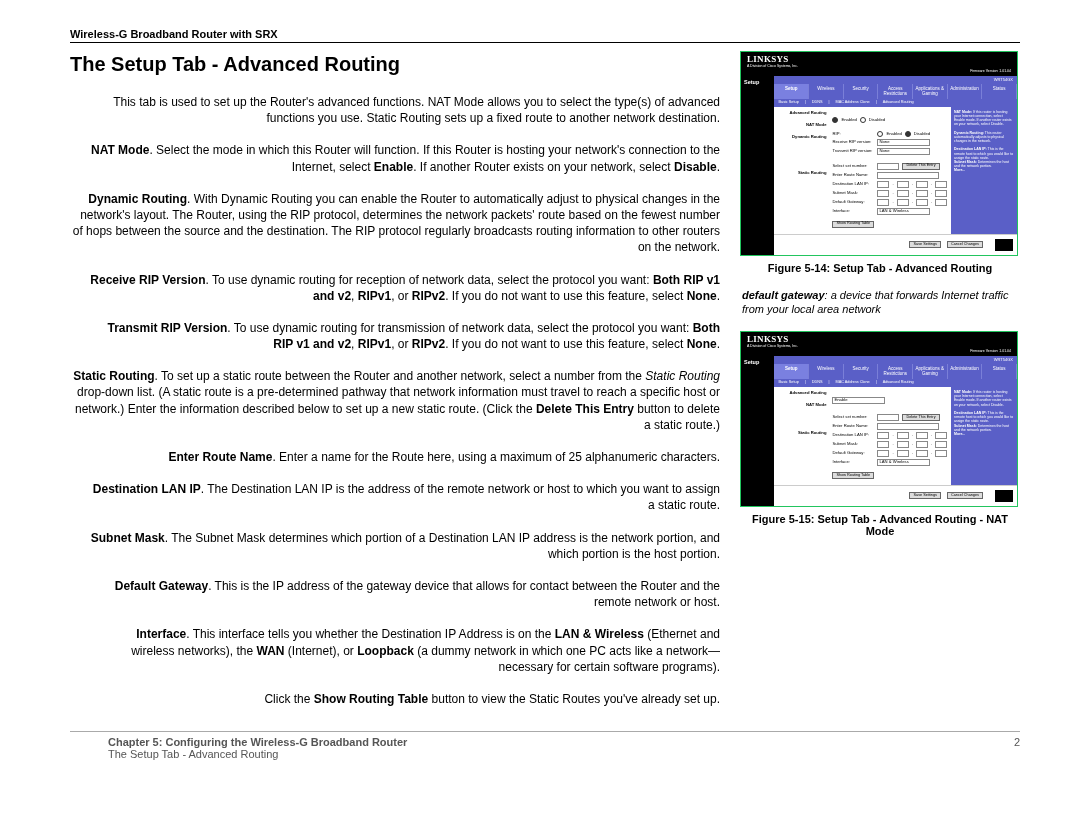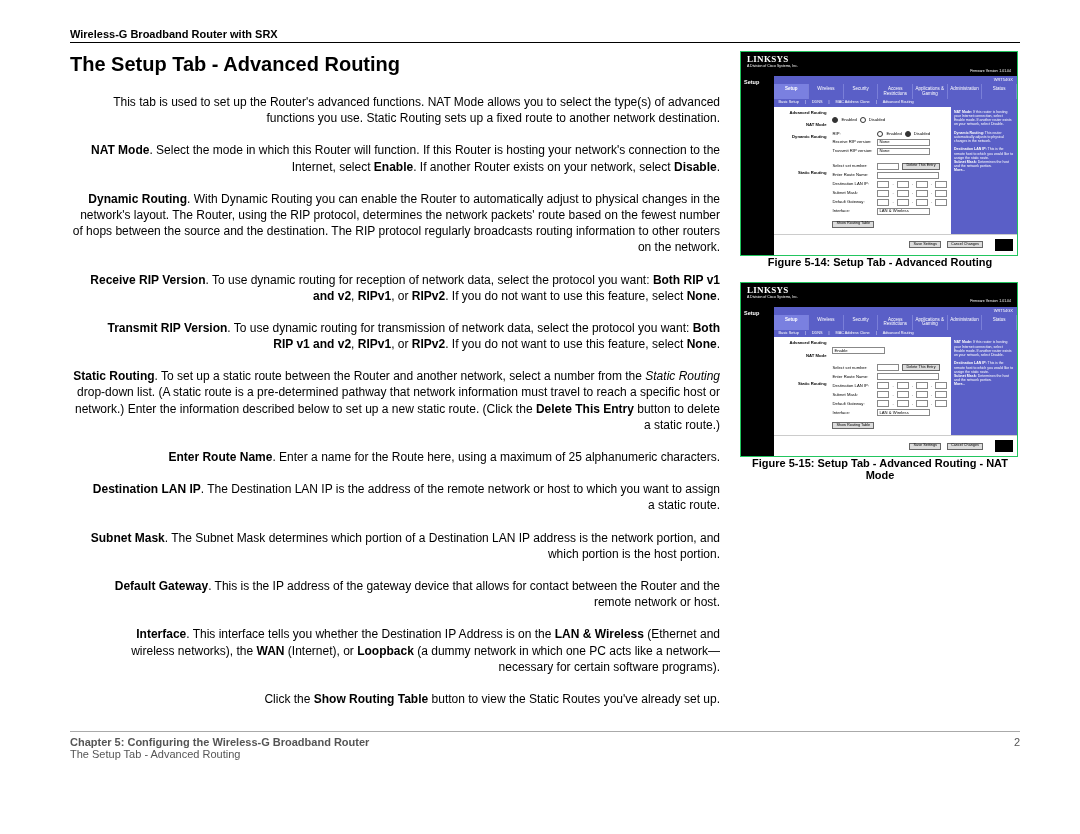--- a/index.html
+++ b/index.html
@@ -46,20 +46,21 @@
     margin: 16px 0 10px 0;
     text-align: right;
   }
   .indent1 {
     margin-left: 20px;
   }
   .caption {
     font-size: 11px;
     font-weight: bold;
     text-align: center;
+    margin-top: 6px;
     margin-bottom: 14px;
   }
   .glossary {
     font-size: 11px;
     font-style: normal;
     text-align: left;
     line-height: 1.35;
     margin-bottom: 14px;
     padding: 0 2px;
   }
@@ -69,21 +70,21 @@
   }
   .footer {
     display: flex;
     justify-content: space-between;
     font-size: 11px;
     color: #555;
     border-top: 1px solid #aaa;
     padding-top: 4px;
     margin-top: 14px;
   }
-  .footer .left { font-weight: bold; }
+  .footer .left { font-weight: bold; margin-left: 38px; }
   .footer .right { font-weight: normal; }
 
   
   .router-shot {
     width: 276px;
     border: 1px solid #22c55e;
     background: #fff;
     font-size: 4.8px;
     line-height: 1;
   }
@@ -354,20 +355,23 @@
             <div class="router-footer">
               <span class="mini-btn">Save Settings</span>
               <span class="mini-btn">Cancel Changes</span>
               <span class="cisco"></span>
             </div>
           </div>
         </div>
       </div>
       <div class="caption">Figure 5-14: Setup Tab - Advanced Routing</div>
 
+      <div class="glossary">
+        <span class="term">default gateway</span><i>: a device that forwards Internet traffic from your local area network</i>
+      </div>
 
       <div class="router-shot">
         <div class="router-top">
           <div>
             <span class="linksys-logo">LINKSYS</span>
             <span class="linksys-sub">A Division of Cisco Systems, Inc.</span>
           </div>
           <span style="font-size:3.5px;align-self:flex-end;">Firmware Version: 1.01.04</span>
         </div>
         <div class="router-body">

